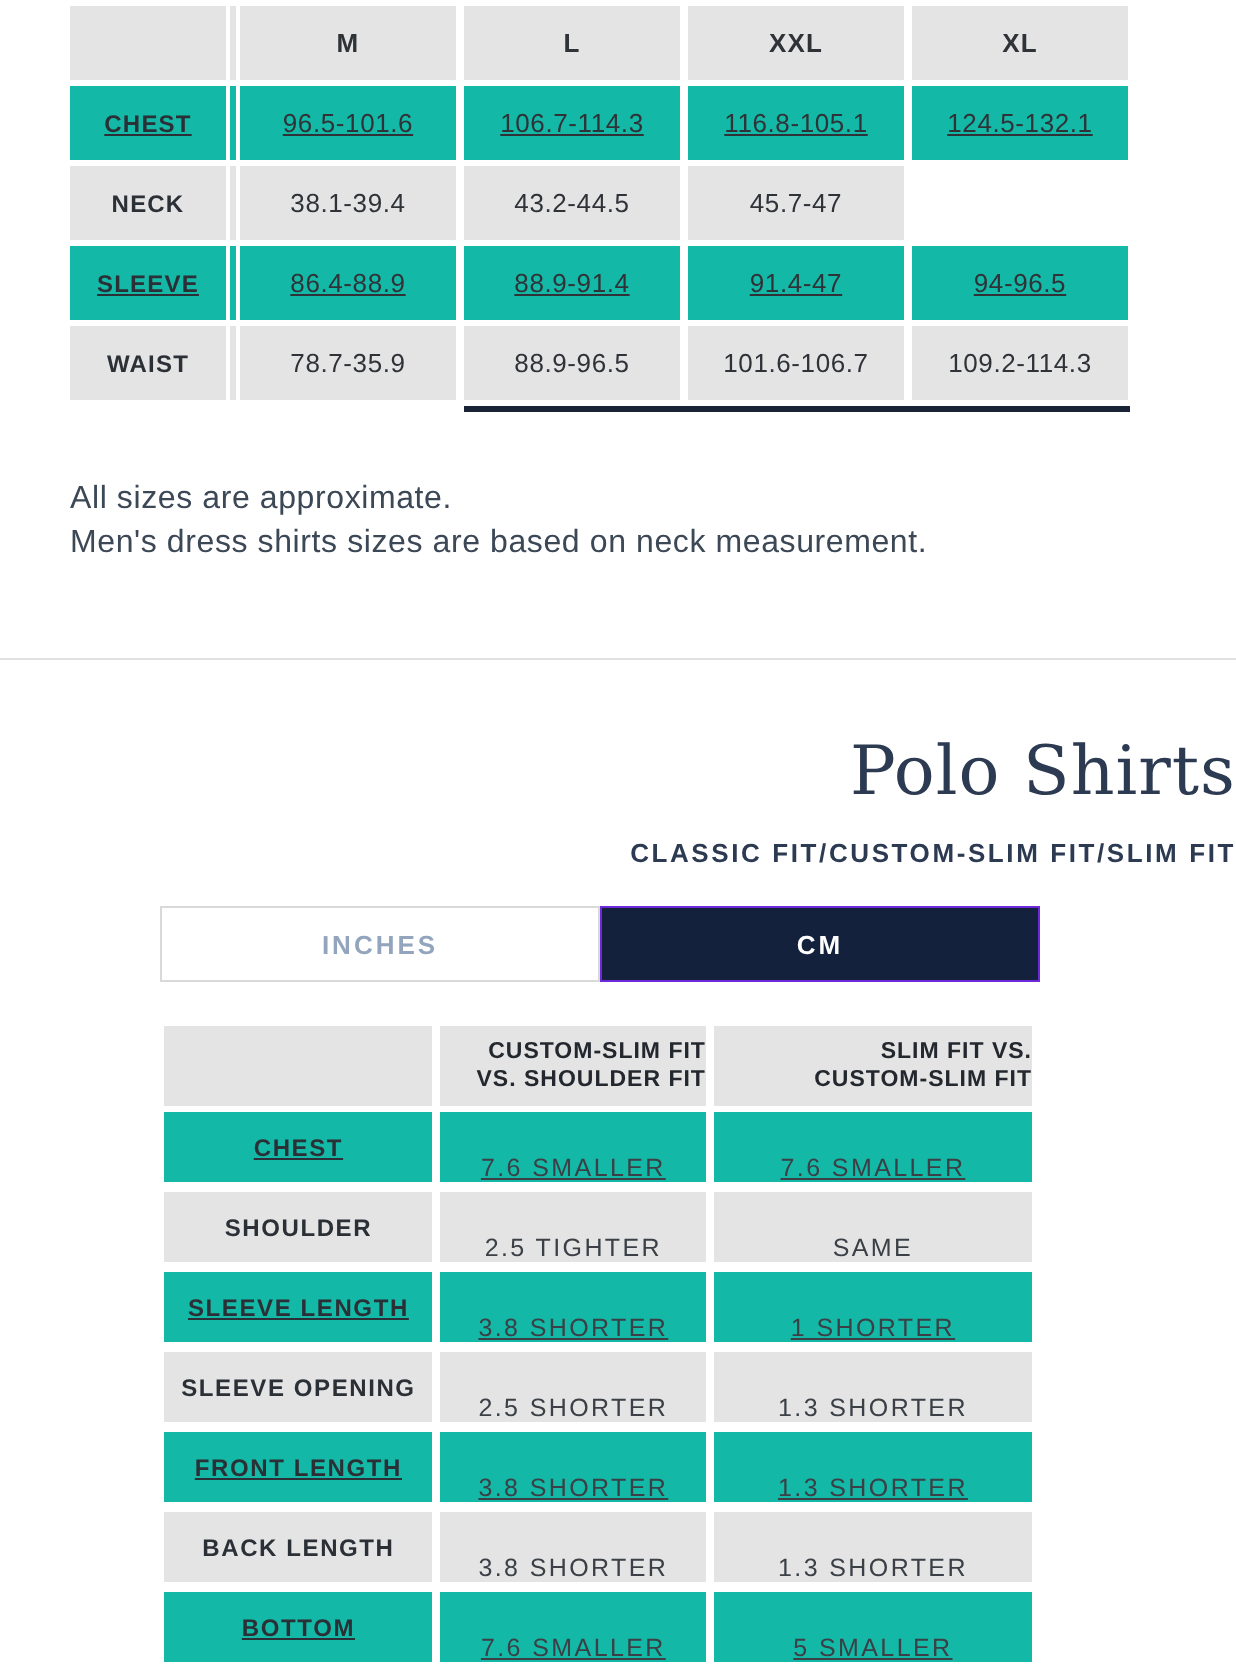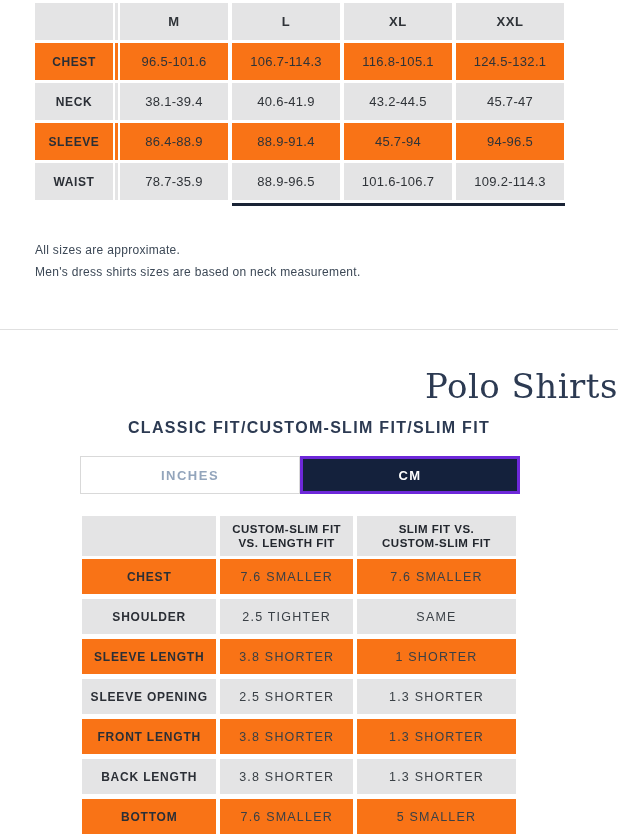--- a/index.html
+++ b/index.html
@@ -9,109 +9,108 @@
     font-family: "Liberation Sans", "DejaVu Sans", sans-serif;
     color: #2f3338;
   }
 
   
   .trow { display: flex; align-items: stretch; }
   .cell {
     display: flex; align-items: center; justify-content: center;
     text-align: center;
   }
-  .shade-a { background: #f97316; }   
+  .shade-a { background: #14b8a6; text-decoration: underline; }   
   .shade-b { background: #e4e4e5; }   
 
   
   .table1 { margin: 3px 0 0 35px; width: 529px; }
   .table1 .trow { height: 37px; margin-bottom: 3px; }
   .table1 .label-cell { width: 78px; margin-right: 2px; font-weight: 700;
     font-size: 12px; letter-spacing: 0.6px; color: #2b2f36; }
   .table1 .sliver { width: 3px; margin-right: 2px; }
   .table1 .val-cell { width: 108px; margin-right: 4px; font-size: 13px;
     letter-spacing: 0.3px; color: #2f3338; }
   .table1 .val-cell:last-child { margin-right: 0; }
   .table1 .col-head { font-weight: 700; font-size: 13px; letter-spacing: 0.6px; }
 
   .scrollbar-track { margin-left: 35px; width: 529px; height: 3px; position: relative; }
   .scrollbar-thumb { position: absolute; left: 197px; top: 0; width: 333px; height: 3px;
     background: #1a2335; cursor: pointer; }
 
   
-  .notes { margin: 33px 0 0 35px; font-size: 12px; line-height: 22px;
+  .notes { margin: 33px 0 0 35px; font-size: 16px; line-height: 22px;
     color: #3c4856; letter-spacing: 0.3px; }
 
   
   .divider { margin-top: 46px; border: none; border-top: 1px solid #e0e0e0; }
 
   
   .polo-title { margin-top: 36px; text-align: right;
     font-family: "DejaVu Serif", "Liberation Serif", serif;
     font-size: 34px; font-weight: 400; letter-spacing: 0.5px; color: #2c3a52; }
-  .polo-subtitle { margin-top: 13px; text-align: center; font-size: 16px;
+  .polo-subtitle { margin-top: 13px; text-align: right; font-size: 13px;
     font-weight: 700; letter-spacing: 1.3px; color: #2c3a52; }
 
   
   .unit-toggle { margin: 19px 0 0 80px; width: 440px; height: 38px; display: flex; }
   .unit-tab { width: 220px; display: flex; align-items: center; justify-content: center;
     font-size: 13px; font-weight: 700; letter-spacing: 1.5px; cursor: pointer; }
   .unit-tab.inactive { background: #ffffff; border: 1px solid #d9d9d9; color: #93a5bc; }
-  .unit-tab.active { background: #14213c; border: 3px solid #6d28d9; color: #ffffff; }
+  .unit-tab.active { background: #14213c; border: 1px solid #6d28d9; color: #ffffff; }
 
   
   .table2 { margin: 22px 0 0 82px; width: 434px; }
   .table2 .trow { margin-bottom: 5px; }
   .table2 .head-row { height: 40px; margin-bottom: 3px; }
   .table2 .data-row { height: 35px; }
   .table2 .label-cell { width: 142px; margin-right: 4px; font-weight: 700;
     font-size: 12px; letter-spacing: 0.8px; color: #2b2f36; }
   .table2 .val-cell { width: 140px; margin-right: 4px; font-size: 12.5px;
-    letter-spacing: 1.2px; color: #3a4046; }
+    letter-spacing: 1.2px; color: #3a4046; align-items: flex-end; }
   .table2 .val-cell.wide { width: 168px; margin-right: 0; }
   .table2 .head-cell { flex-direction: column; font-weight: 700; font-size: 11.5px;
     line-height: 14px; letter-spacing: 0.5px; color: #23272e; }
 </style>
 </head>
 <body>
 
 <div class="table1">
   <div class="trow">
     <div class="cell label-cell shade-b"></div>
     <div class="sliver shade-b"></div>
     <div class="cell val-cell col-head shade-b">M</div>
     <div class="cell val-cell col-head shade-b">L</div>
+    <div class="cell val-cell col-head shade-b">XXL</div>
     <div class="cell val-cell col-head shade-b">XL</div>
-    <div class="cell val-cell col-head shade-b">XXL</div>
   </div>
 
   <div class="trow">
     <div class="cell label-cell shade-a">CHEST</div>
     <div class="sliver shade-a"></div>
     <div class="cell val-cell shade-a">96.5-101.6</div>
     <div class="cell val-cell shade-a">106.7-114.3</div>
     <div class="cell val-cell shade-a">116.8-105.1</div>
     <div class="cell val-cell shade-a">124.5-132.1</div>
   </div>
 
   <div class="trow">
     <div class="cell label-cell shade-b">NECK</div>
     <div class="sliver shade-b"></div>
     <div class="cell val-cell shade-b">38.1-39.4</div>
-    <div class="cell val-cell shade-b">40.6-41.9</div>
     <div class="cell val-cell shade-b">43.2-44.5</div>
     <div class="cell val-cell shade-b">45.7-47</div>
   </div>
 
   <div class="trow">
     <div class="cell label-cell shade-a">SLEEVE</div>
     <div class="sliver shade-a"></div>
     <div class="cell val-cell shade-a">86.4-88.9</div>
     <div class="cell val-cell shade-a">88.9-91.4</div>
-    <div class="cell val-cell shade-a">45.7-94</div>
+    <div class="cell val-cell shade-a">91.4-47</div>
     <div class="cell val-cell shade-a">94-96.5</div>
   </div>
 
   <div class="trow">
     <div class="cell label-cell shade-b">WAIST</div>
     <div class="sliver shade-b"></div>
     <div class="cell val-cell shade-b">78.7-35.9</div>
     <div class="cell val-cell shade-b">88.9-96.5</div>
     <div class="cell val-cell shade-b">101.6-106.7</div>
     <div class="cell val-cell shade-b">109.2-114.3</div>
@@ -135,21 +134,21 @@
 <div class="unit-toggle">
   <div class="unit-tab inactive">INCHES</div>
   <div class="unit-tab active">CM</div>
 </div>
 
 <div class="table2">
   <div class="trow head-row">
     <div class="cell label-cell shade-b"></div>
     <div class="cell val-cell head-cell shade-b">
       <div>CUSTOM-SLIM FIT</div>
-      <div>VS. LENGTH FIT</div>
+      <div>VS. SHOULDER FIT</div>
     </div>
     <div class="cell val-cell wide head-cell shade-b">
       <div>SLIM FIT VS.</div>
       <div>CUSTOM-SLIM FIT</div>
     </div>
   </div>
 
   <div class="trow data-row">
     <div class="cell label-cell shade-a">CHEST</div>
     <div class="cell val-cell shade-a">7.6 SMALLER</div>

